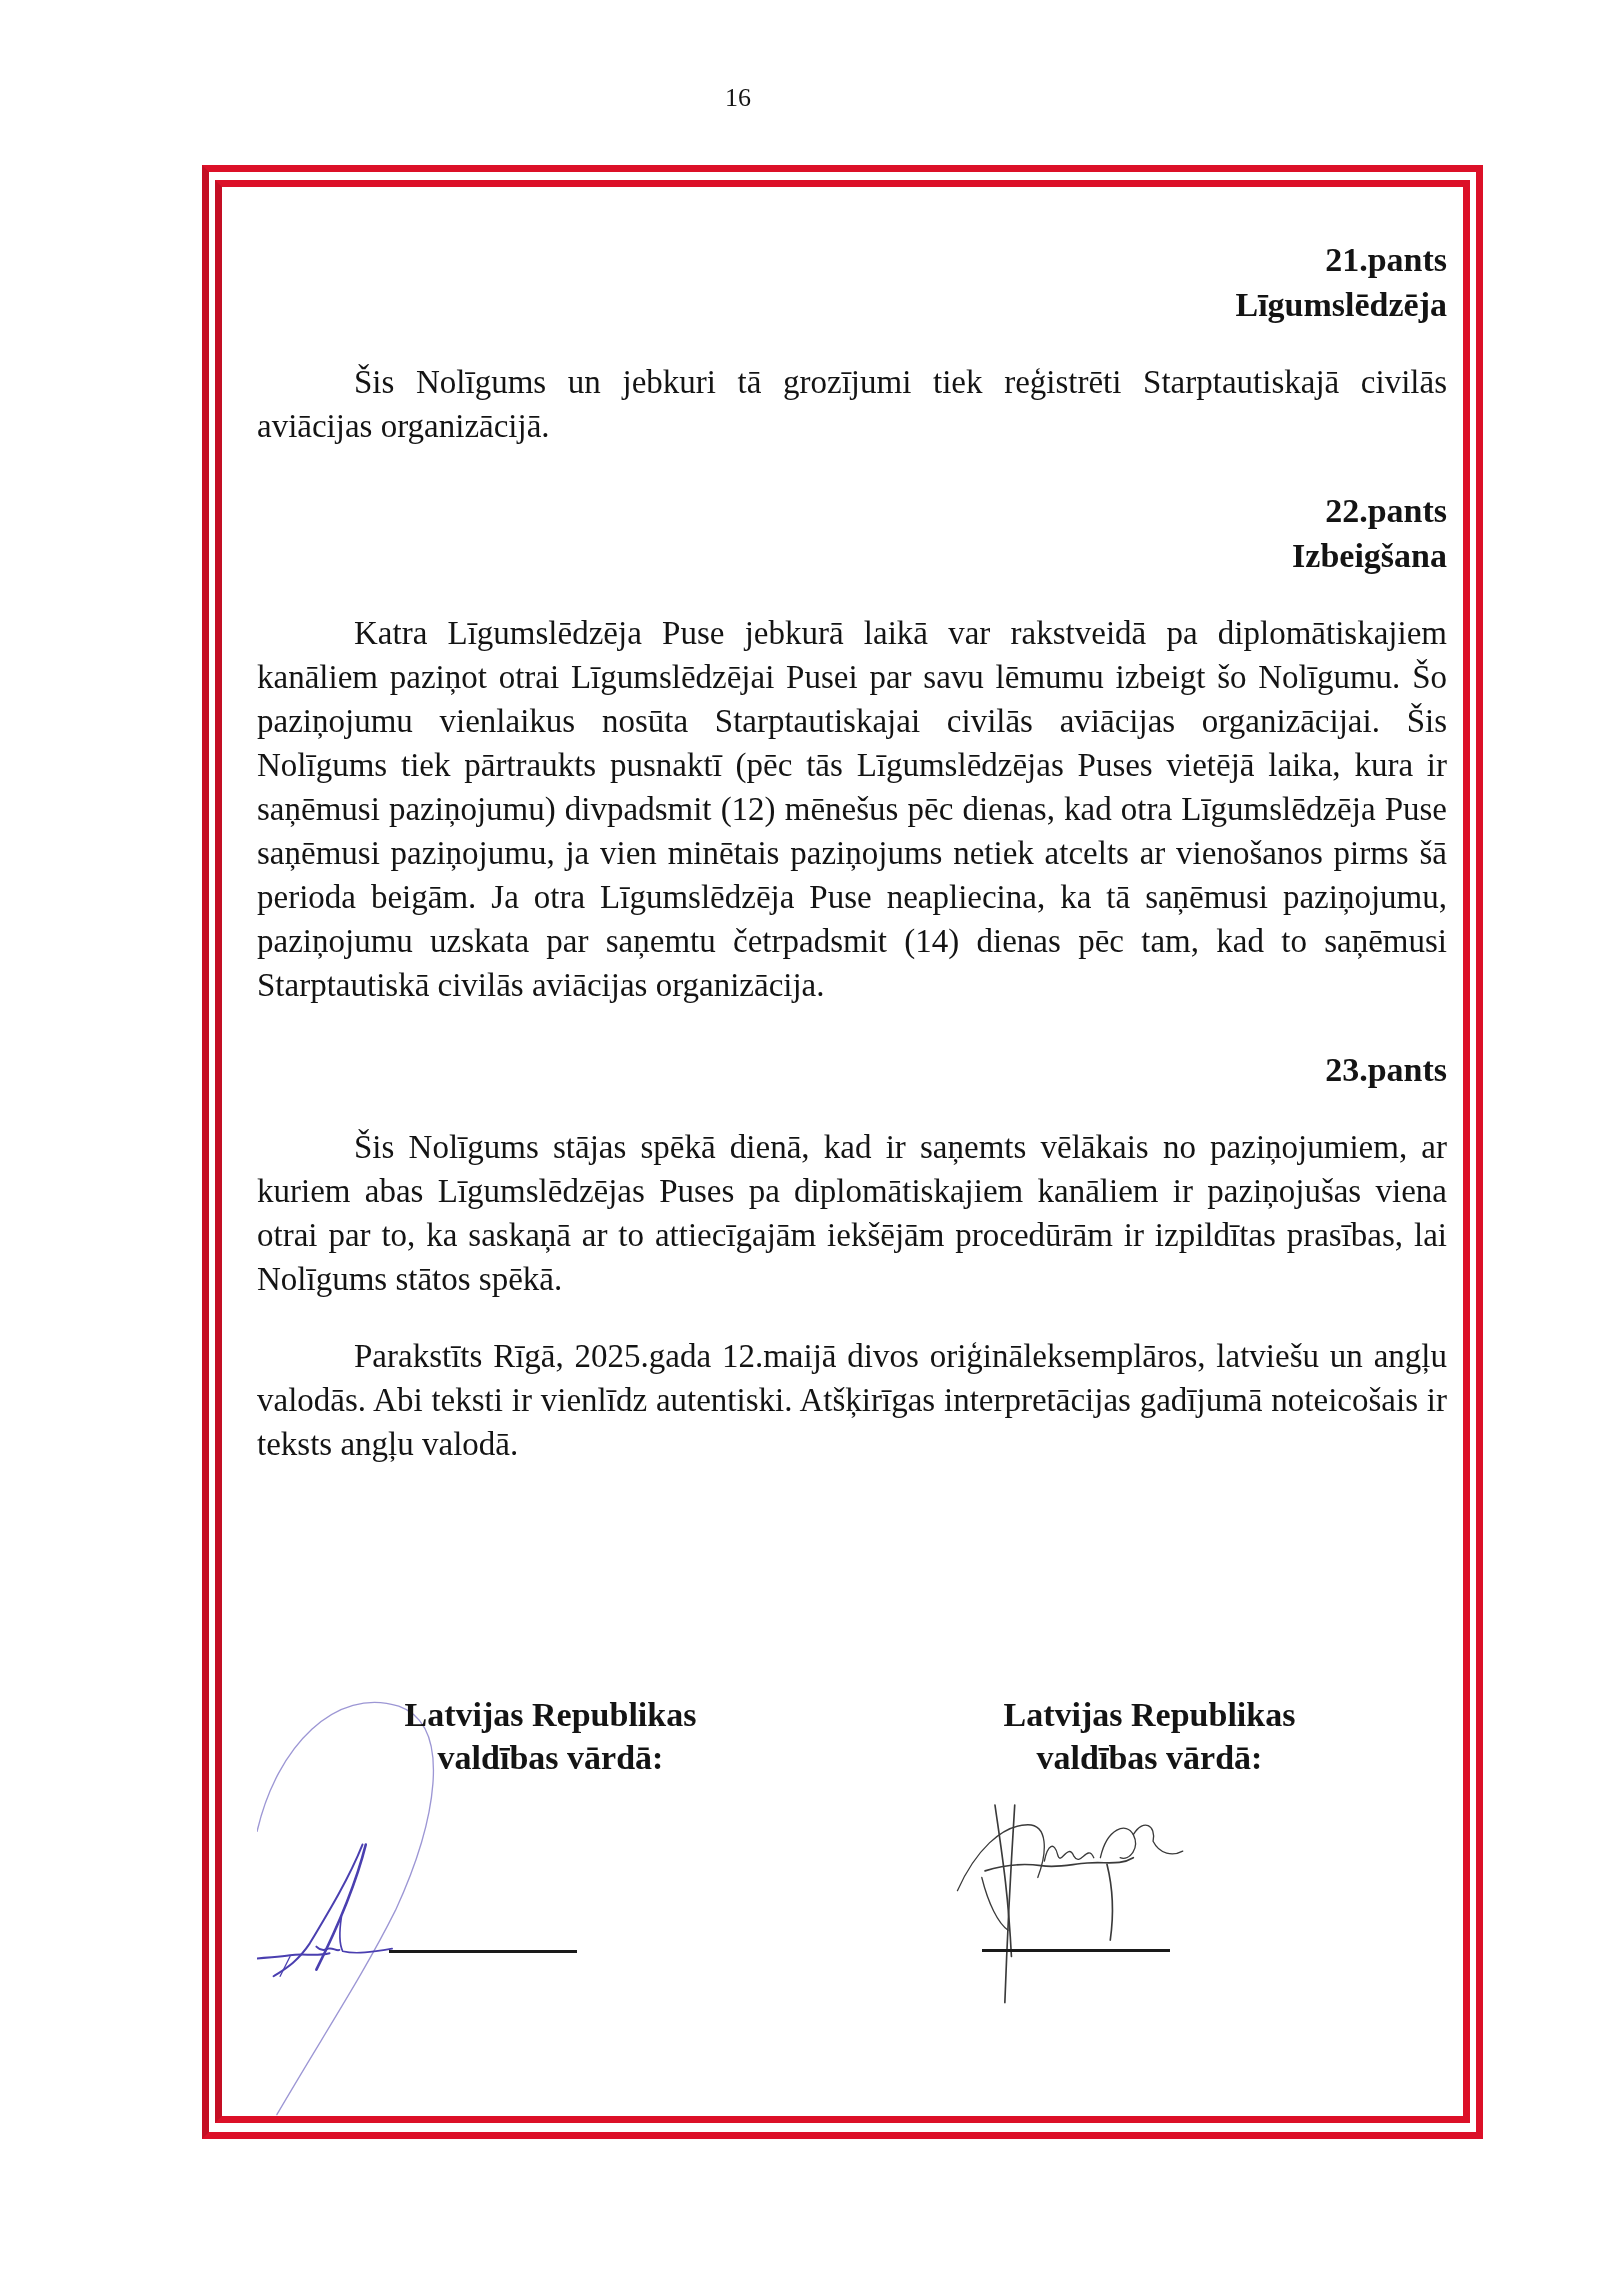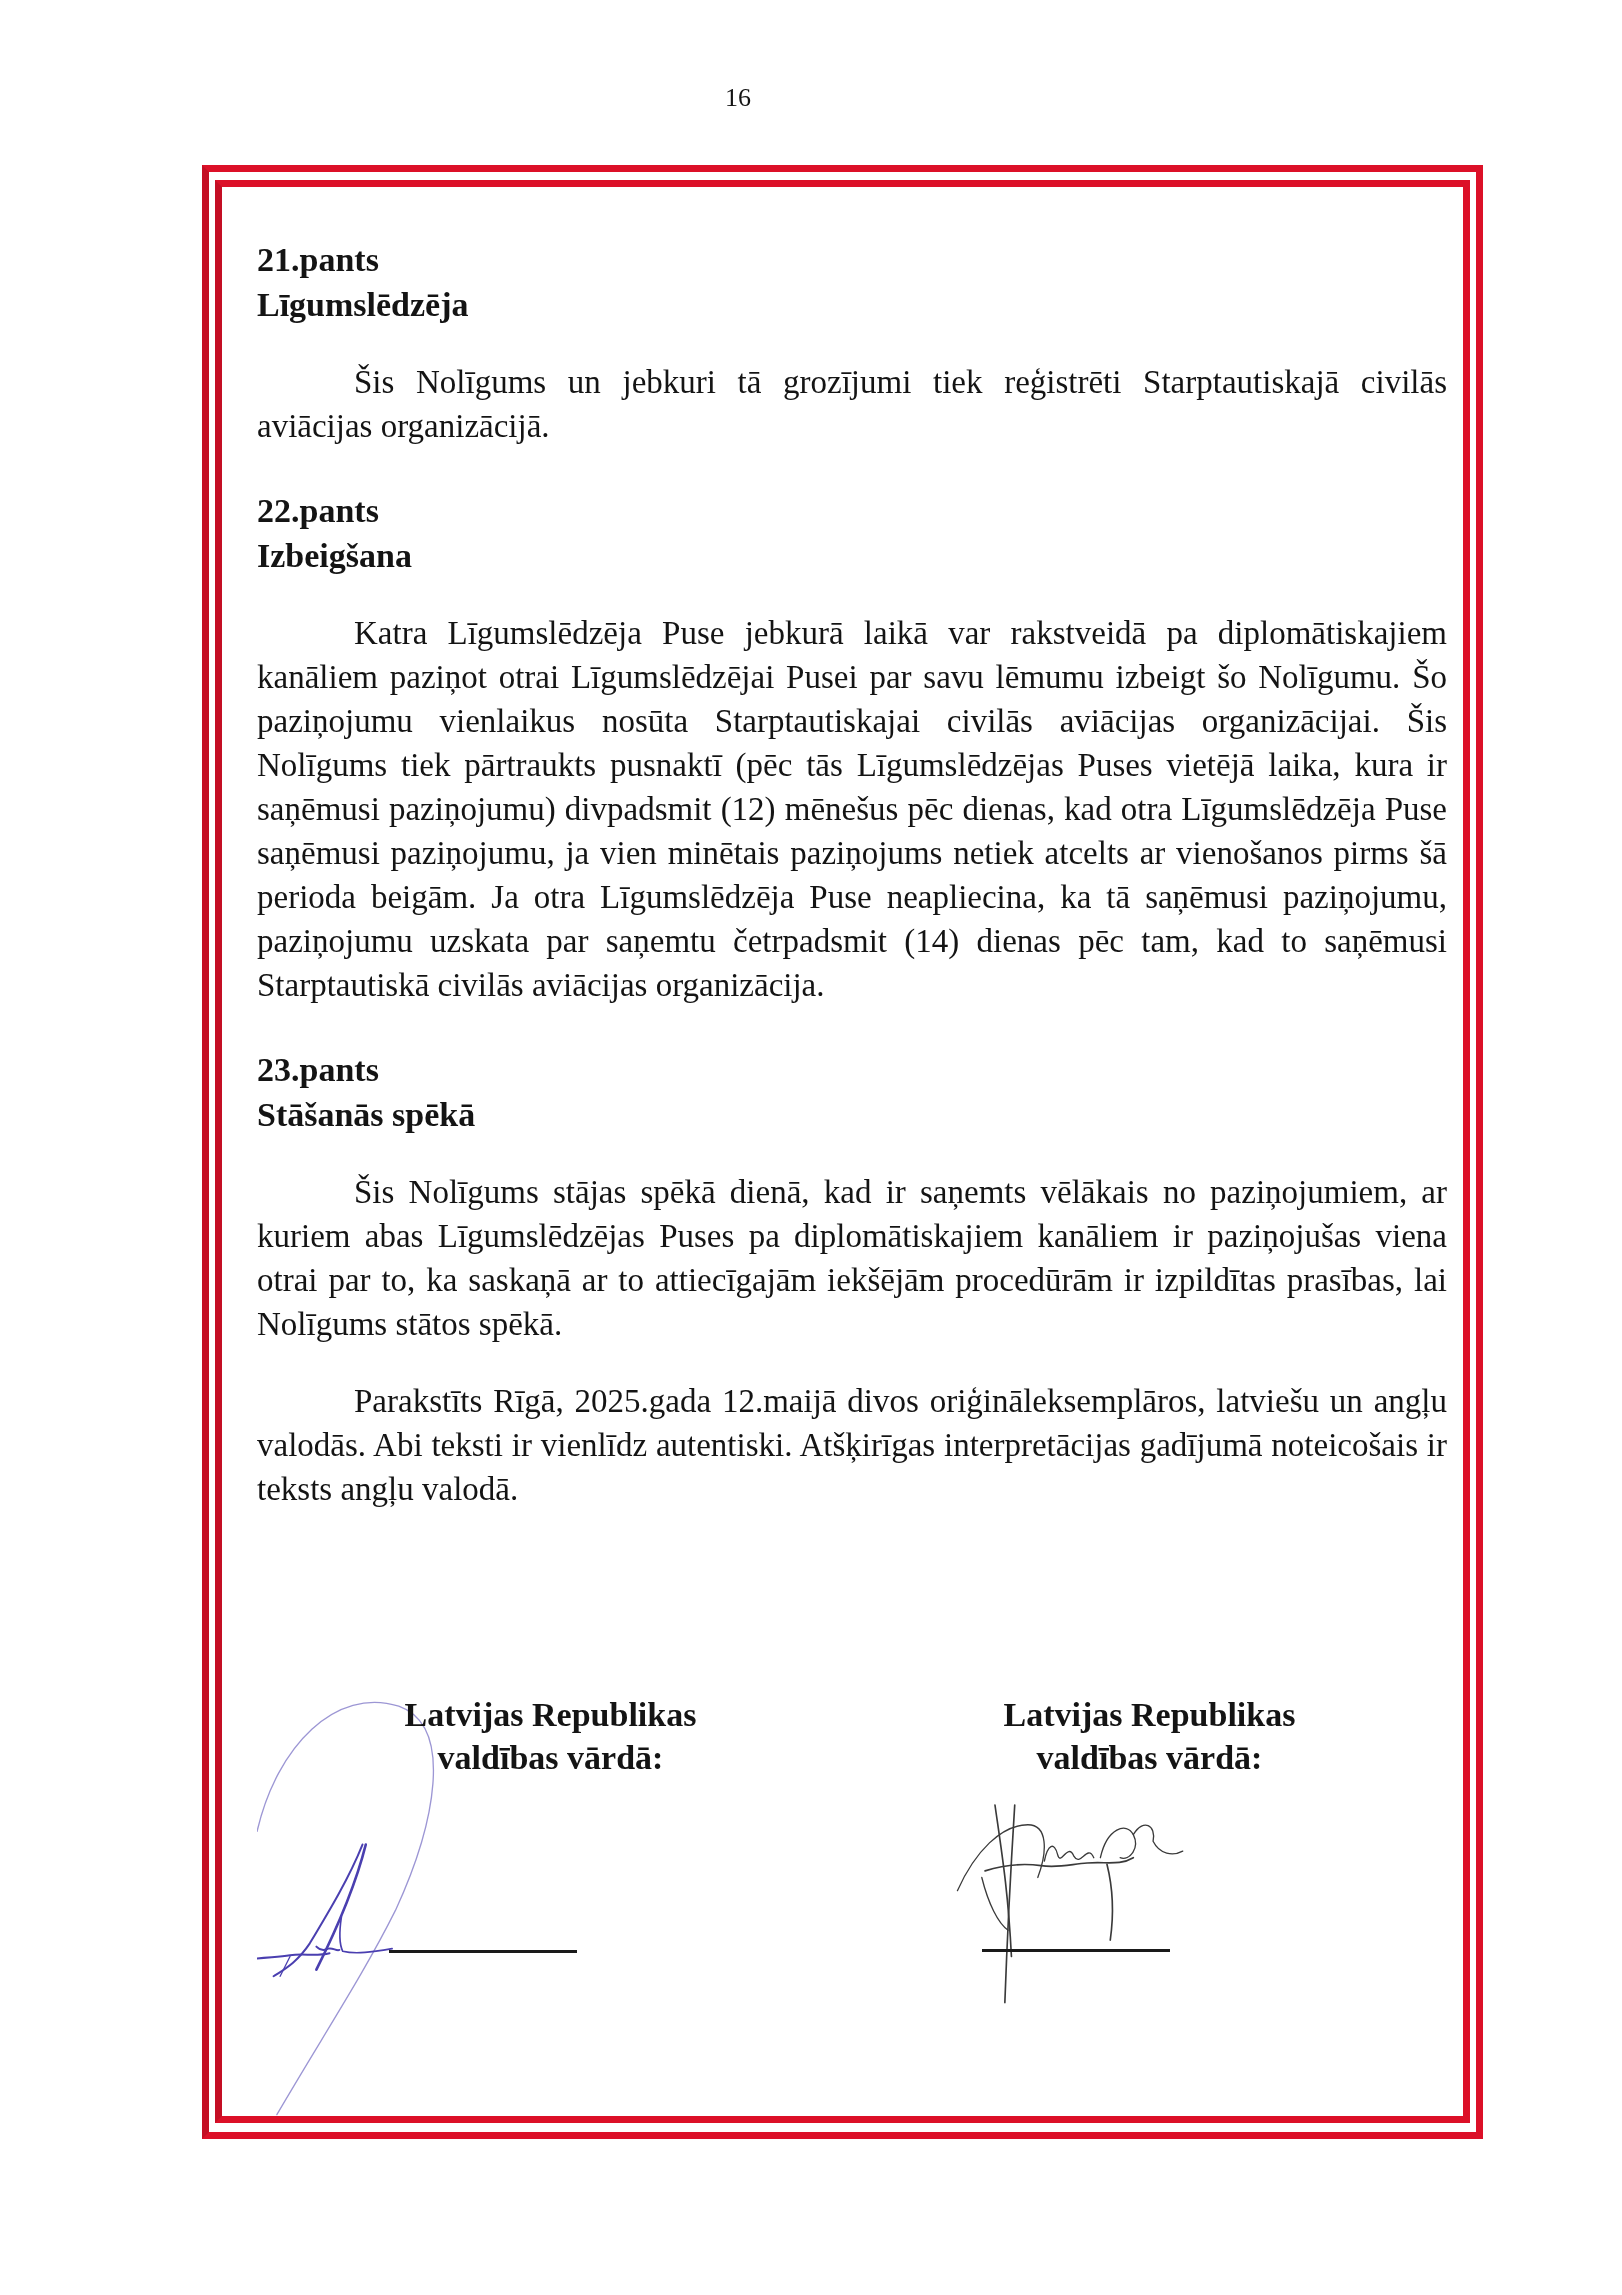--- a/index.html
+++ b/index.html
@@ -21,21 +21,21 @@
   .border-inner {
     position: absolute; left: 215px; top: 180px;
     width: 1241px; height: 1929px;
     border: 7.2px solid #dc1028;
     border-left-color: #c40e24;
   }
   .content {
     position: absolute; left: 257px; top: 237px; width: 1190px;
   }
   .article-heading {
-    text-align: left; font-weight: bold; font-size: 34px; line-height: 45px;
+    text-align: right; font-weight: bold; font-size: 34px; line-height: 45px;
     margin: 0;
   }
   .para {
     font-size: 33px; line-height: 44px; text-align: justify; margin: 0;
     text-indent: 97px; text-align-last: left;
   }
   .gap-b { height: 33px; }
   .gap-c { height: 40px; }
   .sig-area {
     position: absolute; left: 257px; top: 1673px; width: 1190px; height: 448px; margin-top: 20px;
@@ -74,21 +74,20 @@
     <h2 class="article-heading">22.pants</h2>
     <h2 class="article-heading">Izbeigšana</h2>
     <div class="gap-b"></div>
     <p class="para">Katra Līgumslēdzēja Puse jebkurā laikā var rakstveidā pa diplomātiskajiem kanāliem paziņot otrai Līgumslēdzējai Pusei par savu lēmumu izbeigt šo Nolīgumu. Šo paziņojumu vienlaikus nosūta Starptautiskajai civilās aviācijas organizācijai. Šis Nolīgums tiek pārtraukts pusnaktī (pēc tās Līgumslēdzējas Puses vietējā laika, kura ir saņēmusi paziņojumu) divpadsmit (12) mēnešus pēc dienas, kad otra Līgumslēdzēja Puse saņēmusi paziņojumu, ja vien minētais paziņojums netiek atcelts ar vienošanos pirms šā perioda beigām. Ja otra Līgumslēdzēja Puse neapliecina, ka tā saņēmusi paziņojumu, paziņojumu uzskata par saņemtu četrpadsmit (14) dienas pēc tam, kad to saņēmusi Starptautiskā civilās aviācijas organizācija.</p>
   </section>
 
   <div class="gap-c"></div>
 
   <section>
     <h2 class="article-heading">23.pants</h2>
-    <h2 class="article-heading">Stāšanās spēkā</h2>
     <div class="gap-b"></div>
     <p class="para">Šis Nolīgums stājas spēkā dienā, kad ir saņemts vēlākais no paziņojumiem, ar kuriem abas Līgumslēdzējas Puses pa diplomātiskajiem kanāliem ir paziņojušas viena otrai par to, ka saskaņā ar to attiecīgajām iekšējām procedūrām ir izpildītas prasības, lai Nolīgums stātos spēkā.</p>
     <div class="gap-b"></div>
     <p class="para">Parakstīts Rīgā, 2025.gada 12.maijā divos oriģināleksemplāros, latviešu un angļu valodās. Abi teksti ir vienlīdz autentiski. Atšķirīgas interpretācijas gadījumā noteicošais ir teksts angļu valodā.</p>
   </section>
 </div>
 
 <div class="sig-area">
   <svg class="sig-svg" width="1190" height="448" viewBox="0 0 1806 680">
 

